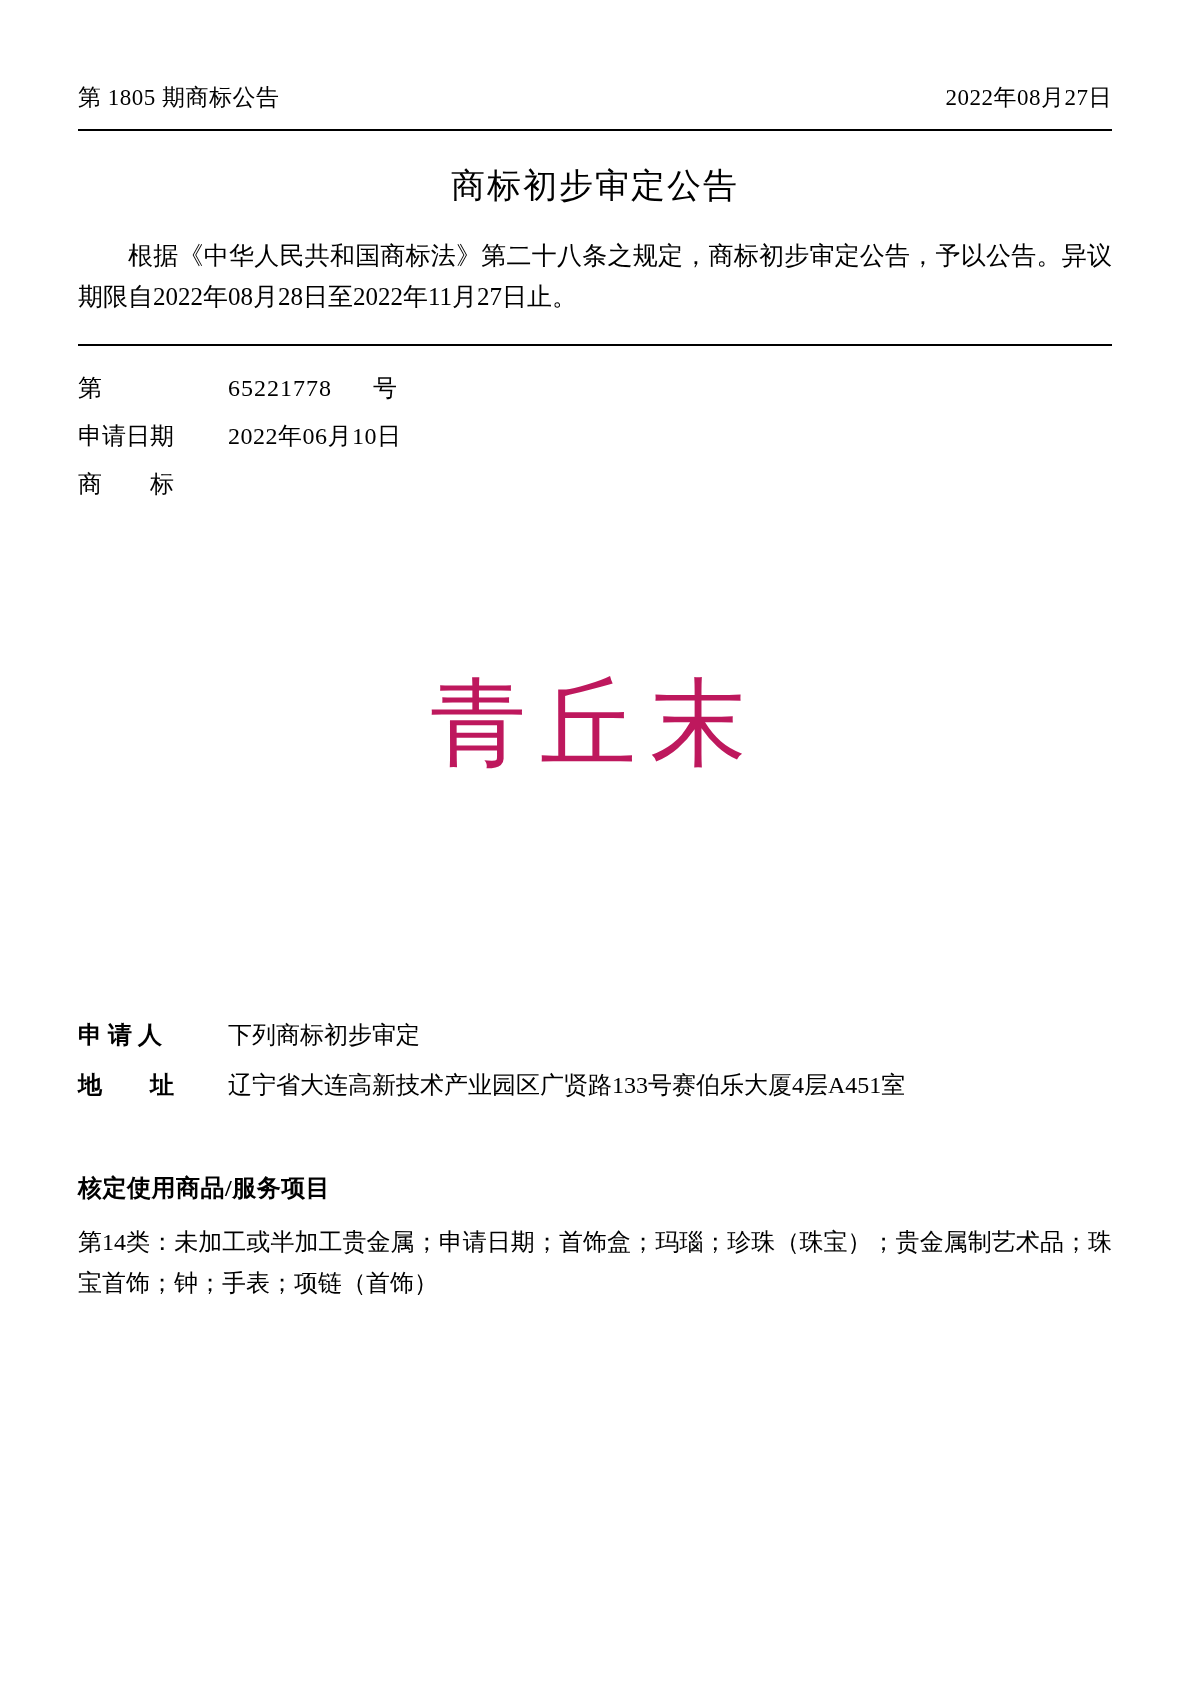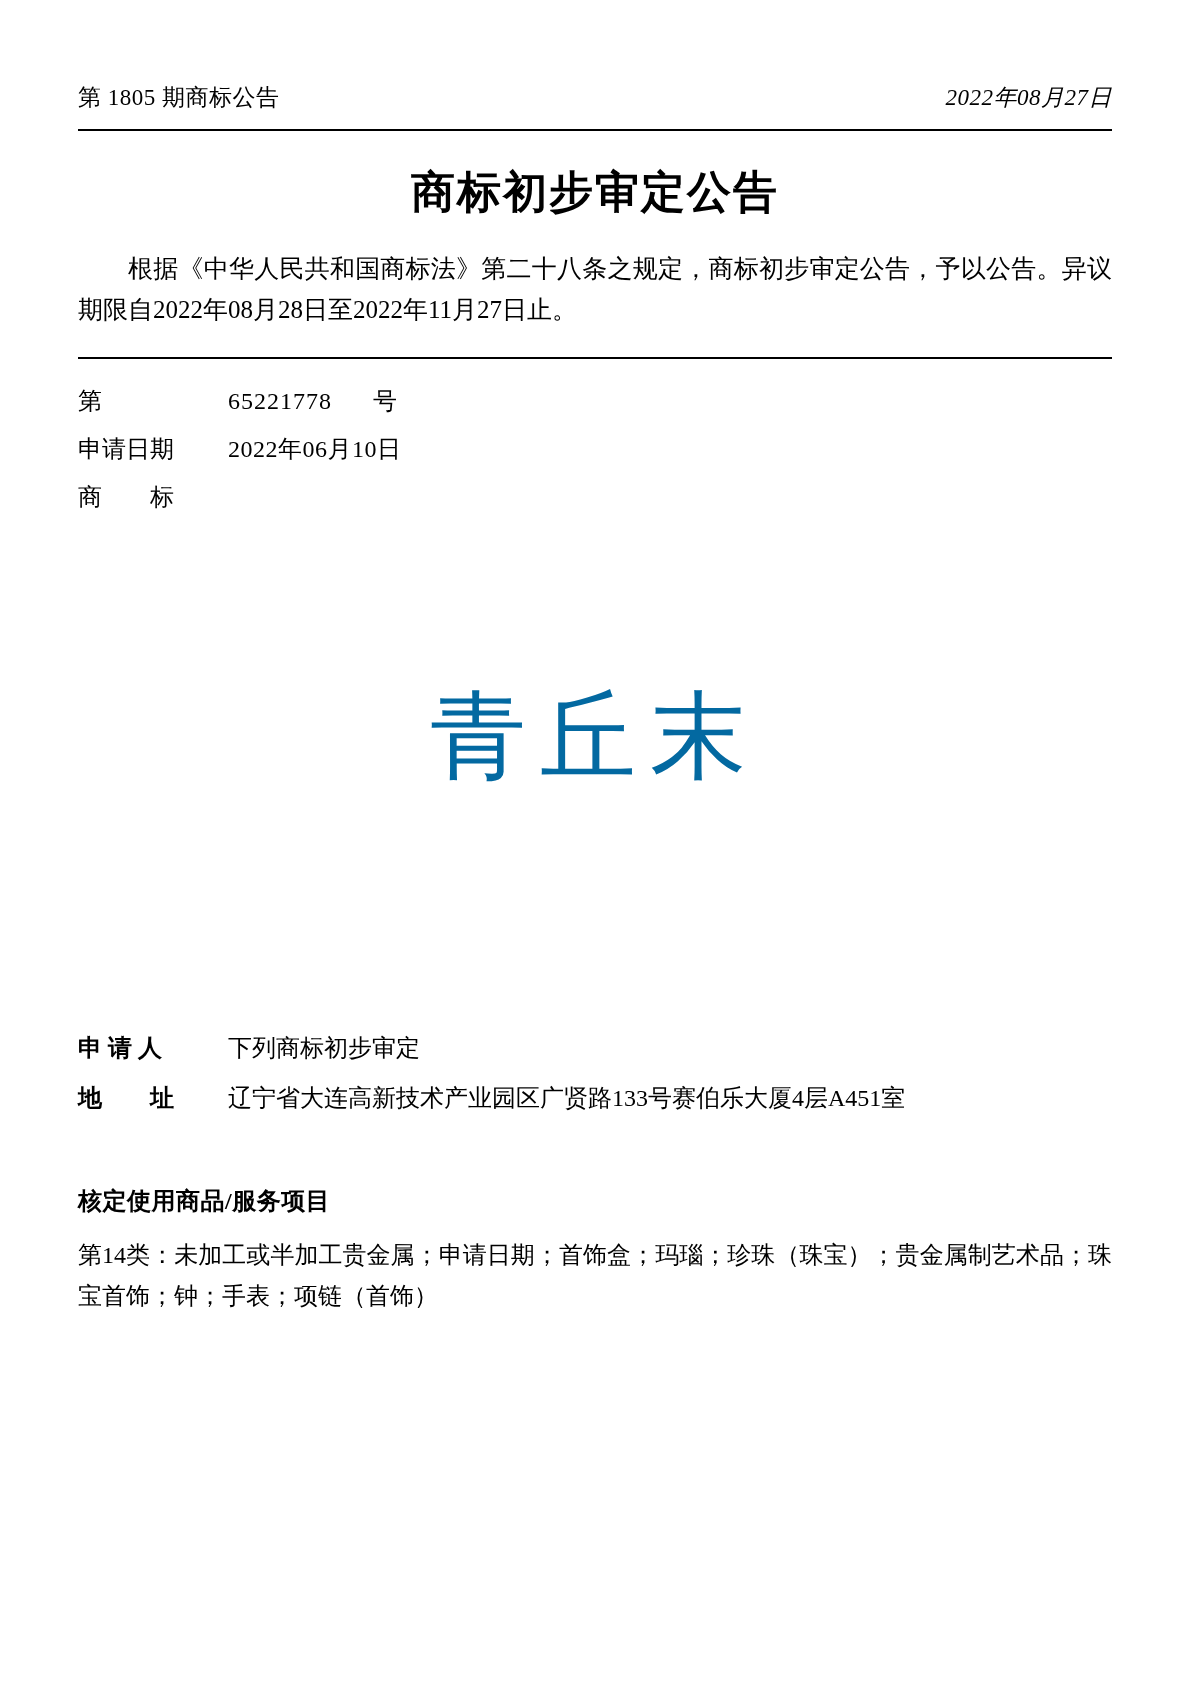--- a/index.html
+++ b/index.html
@@ -24,34 +24,34 @@
   
   .page-header {
     display: flex;
     justify-content: space-between;
     align-items: baseline;
     padding-top: 62px;
     font-size: 23px;
     letter-spacing: 0.5px;
   }
   .header-left { white-space: nowrap; }
-  .header-right { white-space: nowrap; font-style: italic; }
+  .header-right { white-space: nowrap; }
 
   .rule-thick {
     border-top: 2.5px solid #000;
     margin-top: 16px;
   }
 
   
   .doc-title {
     text-align: center;
-    font-size: 44px;
+    font-size: 34px;
     letter-spacing: 2px;
     margin-top: 32px;
-    font-weight: 700;
+    font-weight: 400;
   }
 
   
   .intro {
     font-size: 25px;
     line-height: 1.65;
     margin-top: 26px;
     text-align: justify;
     text-indent: 2em;
   }
@@ -91,21 +91,21 @@
     height: 380px;
     display: flex;
     align-items: center;
     justify-content: center;
     margin-top: 26px;
   }
   .mark-text {
     font-family: "DejaVu Serif", "Liberation Serif", serif;
     font-size: 96px;
     letter-spacing: 14px;
-    color: #0369a1;
+    color: #be185d;
     line-height: 1.2;
     white-space: nowrap;
   }
 
   
   .applicant-block {
     margin-top: 96px;
   }
   .applicant-row {
     display: flex;

